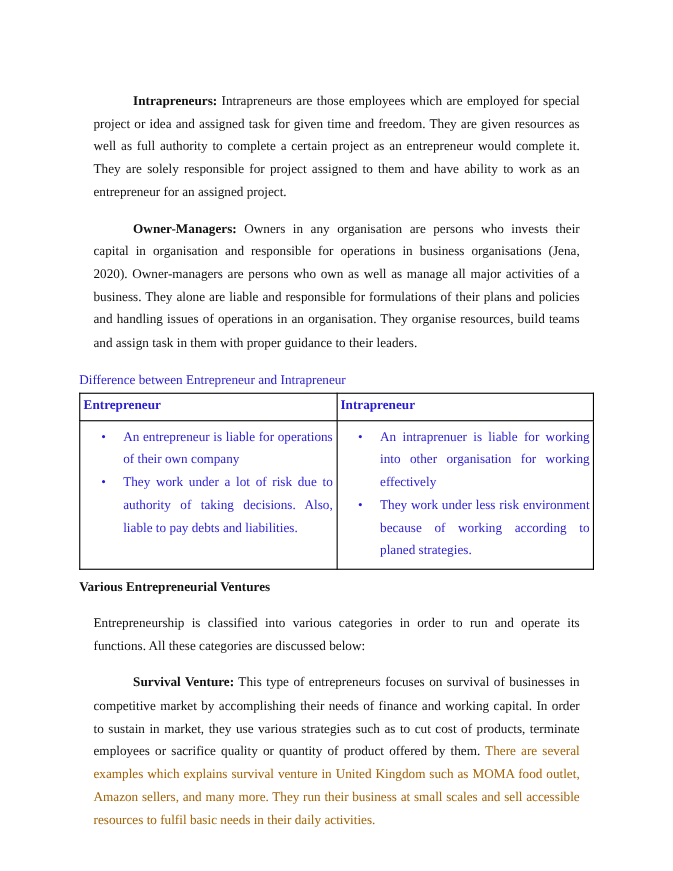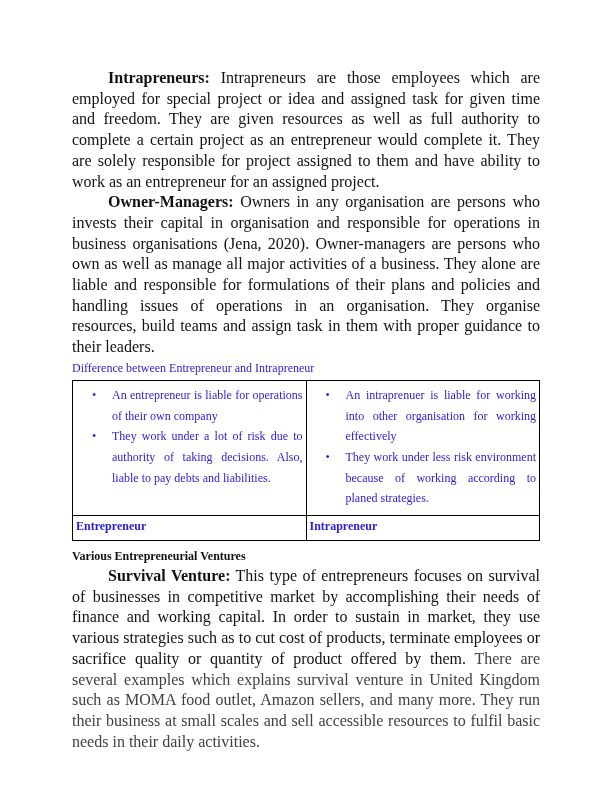--- a/index.html
+++ b/index.html
@@ -1,22 +1,22 @@
 <!DOCTYPE html>
 <html><head>
 <meta charset="utf-8">
 <style>
   html, body { margin: 0; padding: 0; background: #ffffff; }
   body { width: 612px; height: 792px; position: relative; overflow: hidden;
          font-family: "Liberation Serif", "DejaVu Serif", serif; color: #111; }
   .page { position: absolute; left: 72px; top: 68px; width: 468px; }
-  p { margin: 0; font-size: 16px; line-height: 20.7px; text-align: justify; font-family: Liberation Serif, serif; }
+  p { margin: 13px; font-size: 12px; line-height: 20.7px; text-align: justify; font-family: Liberation Serif, serif; }
   .indent { text-indent: 36px; }
   b { font-weight: bold; }
-  .blue { color: #404040; }
+  .blue { color: #a16207; }
   .heading-blue { font-weight: normal; color: #2a1cd0; font-size: 12px; line-height: 20px; margin: 0; }
   table { border-collapse: collapse; width: 468px; margin-top: 2px; }
   td { border: 1px solid #000; vertical-align: top; font-size: 12px; color: #2a1cd0;
        padding: 0 3px; width: 50%; }
   td.head { font-weight: bold; height: 24px; line-height: 20px; }
   ul { margin: 4px 0 6px 0; padding-left: 36px; list-style: none; }
   li { position: relative; line-height: 20.7px; text-align: justify; }
   li::before { content: "\2022"; position: absolute; left: -20px; top: 0; color: #2a1cd0; }
   .section-title { font-weight: bold; font-size: 12px; line-height: 20px; margin-top: 5px; }
 </style>
@@ -27,38 +27,39 @@
 
   <p class="indent"><b>Intrapreneurs:</b><span> Intrapreneurs are those employees which are employed for special project or idea and assigned task for given time and freedom. They are given resources as well as full authority to complete a certain project as an entrepreneur would complete it. They are solely responsible for project assigned to them and have ability to work as an entrepreneur for an assigned project.</span></p>
 
   <p class="indent"><b>Owner-Managers:</b><span> Owners in any organisation are persons who invests their capital in organisation and responsible for operations in business organisations (Jena, 2020). Owner-managers are persons who own as well as manage all major activities of a business. They alone are liable and responsible for formulations of their plans and policies and handling issues of operations in an organisation. They organise resources, build teams and assign task in them with proper guidance to their leaders.</span></p>
 
   <div class="heading-blue">Difference between Entrepreneur and Intrapreneur</div>
 
   <table>
     <tbody>
         <tr>
+      <td class="head">Entrepreneur</td>
+      <td class="head">Intrapreneur</td>
+    </tr>
+    <tr>
       <td>
         <ul>
           <li>An entrepreneur is liable for operations of their own company</li>
           <li>They work under a lot of risk due to authority of taking decisions. Also, liable to pay debts and liabilities.</li>
         </ul>
       </td>
       <td>
         <ul>
           <li>An intraprenuer  is liable for working into other organisation  for working effectively</li>
           <li>They work under less risk environment because of working according to planed strategies.</li>
         </ul>
       </td>
     </tr>
-    <tr>
-      <td class="head">Entrepreneur</td>
-      <td class="head">Intrapreneur</td>
-    </tr>
   </tbody>
     </table>
 
   <div class="section-title">Various Entrepreneurial Ventures</div>
 
+  <p>Entrepreneurship is classified into various categories in order to run and operate its functions. All these categories are discussed below:</p>
 
   <p class="indent"><b>Survival Venture:</b><span> This type of entrepreneurs focuses on survival of businesses in competitive market by accomplishing their needs of finance and working capital. In order to sustain in market, they use various strategies such as to cut cost of products, terminate employees or sacrifice quality or quantity of product offered by them. </span><span class="blue">There are several examples which explains survival venture in United Kingdom such as MOMA food outlet, Amazon sellers, and many more. They run their business at small scales and sell accessible resources to fulfil basic needs in their daily activities.</span></p>
 
 </div>
 
 </body></html>

